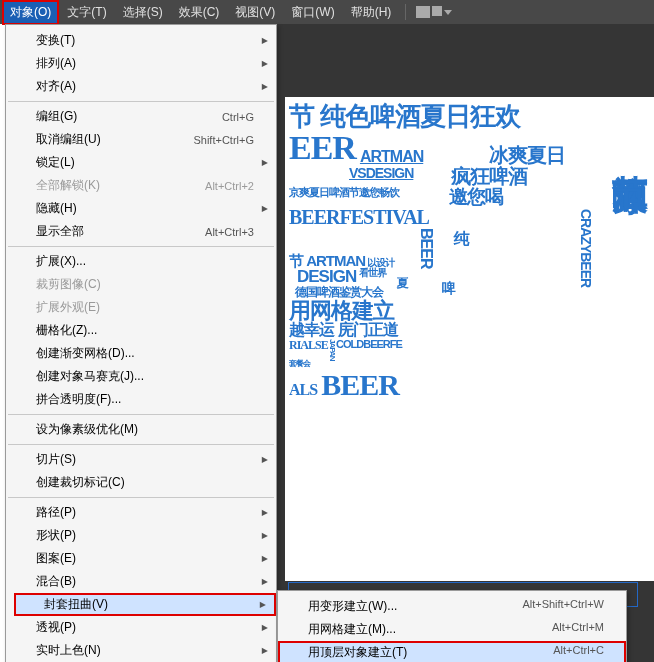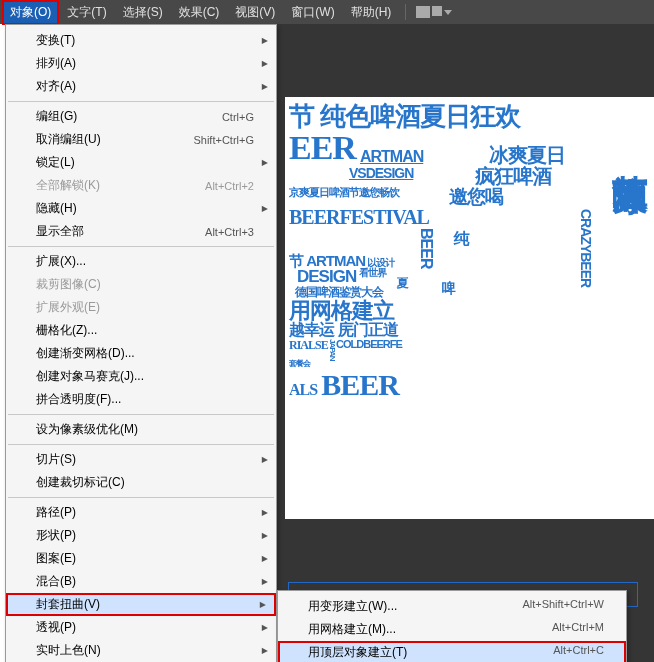--- a/index.html
+++ b/index.html
@@ -8,32 +8,32 @@
   .menubar { background: #484848; height: 24px; display: flex; align-items: center; padding-left: 2px; }
   .menubar-item { color: #e0e0e0; padding: 4px 8px; cursor: default; font-size: 12px; }
   .menubar-item.active { background: #1a5fb4; color: #fff; border: 2px solid #d00; padding: 2px 6px; }
   .menubar-sep { width: 1px; height: 16px; background: #666; margin: 0 6px; }
   .menubar-icons { display: flex; gap: 2px; margin-left: 4px; }
   .icon-box { width: 14px; height: 12px; background: #aaa; }
   .icon-box.sm { width: 10px; height: 10px; }
   .icon-tri { width: 0; height: 0; border-left: 4px solid transparent; border-right: 4px solid transparent; border-top: 5px solid #aaa; margin-top: 4px; }
   
   .canvas-bg { position: absolute; left: 5px; top: 24px; right: 0; bottom: 0; background: #353535; }
-  .canvas-white { position: absolute; left: 280px; top: 73px; width: 370px; height: 422px; background: #fff; }
+  .canvas-white { position: absolute; left: 280px; top: 73px; width: 370px; height: 484px; background: #fff; }
   .sel-outline { position: absolute; left: 283px; top: 558px; width: 350px; height: 25px; border: 1px solid #2468c5; pointer-events: none; }
   
   .beer-art { position: absolute; inset: 0; padding: 6px 4px; color: #2876cc; font-weight: bold; overflow: hidden; line-height: 1.05; letter-spacing: -1px; }
   .beer-art .row { white-space: nowrap; }
   .vert { writing-mode: vertical-rl; }
   
   .dropdown { position: absolute; left: 5px; top: 24px; width: 272px; background: #f5f5f5; border: 1px solid #9a9a9a; box-shadow: 2px 2px 4px rgba(0,0,0,0.3); padding: 4px 0; }
   .dropdown .item { display: flex; justify-content: space-between; align-items: center; padding: 3px 22px 3px 30px; color: #000; cursor: default; position: relative; }
   .dropdown .item.disabled { color: #9a9a9a; }
   .dropdown .item.has-sub::after { content: "▶"; font-size: 8px; position: absolute; right: 8px; color: #555; }
-  .dropdown .item.highlighted { background: #cfe3ff; border: 2px solid #d00; padding: 1px 20px 1px 28px; }
+  .dropdown .item.highlighted { background: #cfe3ff; border: 2px solid #d00; padding: 1px 20px 1px 28px; margin-left: 8px; }
   .dropdown .item .label { flex: 1; }
   .dropdown .item .shortcut { color: #555; font-size: 11px; }
   .dropdown .item.disabled .shortcut { color: #9a9a9a; text-align: center; }
   .dropdown .sep { height: 1px; background: #c8c8c8; margin: 3px 2px; }
   
   .submenu { position: absolute; left: 277px; top: 590px; width: 350px; background: #f5f5f5; border: 1px solid #9a9a9a; box-shadow: 2px 2px 4px rgba(0,0,0,0.3); padding: 4px 0; }
   .submenu .sitem { display: flex; justify-content: space-between; padding: 3px 22px 3px 30px; color: #000; cursor: default; }
   .submenu .sitem.highlighted { background: #cfe3ff; border: 2px solid #d00; padding: 1px 20px 1px 28px; }
   .submenu .sitem .shortcut { color: #555; font-size: 11px; }
 </style>
@@ -47,21 +47,21 @@
       <div class="row" style="display:flex;gap:4px;align-items:flex-end">
         <span style="font-size:34px;font-family:serif">EER</span>
         <span style="font-size:16px;text-decoration:underline">ARTMAN</span>
         <span style="position:absolute;right:6px;top:52px">
           <span class="vert" style="font-size:36px;height:300px">冰爽啤酒节</span>
         </span>
         <span style="font-size:20px;position:absolute;right:90px">冰爽夏日</span>
       </div>
       <div class="row" style="display:flex;gap:10px">
         <span style="font-size:14px;text-decoration:underline;margin-left:60px">VSDESIGN</span>
-        <span style="font-size:20px;margin-left:52px">疯狂啤酒</span>
+        <span style="font-size:20px;margin-left:28px">疯狂啤酒</span>
       </div>
       <div class="row" style="display:flex">
         <span style="font-size:11px">京爽夏日啤酒节邀您畅饮</span>
         <span style="font-size:19px;margin-left:50px">邀您喝</span>
       </div>
       <div class="row" style="display:flex;align-items:center">
         <span style="font-size:20px;font-family:serif">BEERFESTIVAL</span>
         <span class="vert" style="font-size:16px;margin-left:24px">纯</span>
         <span class="vert" style="font-size:14px;position:absolute;right:62px;top:112px;height:180px">CRAZYBEER</span>
       </div>

